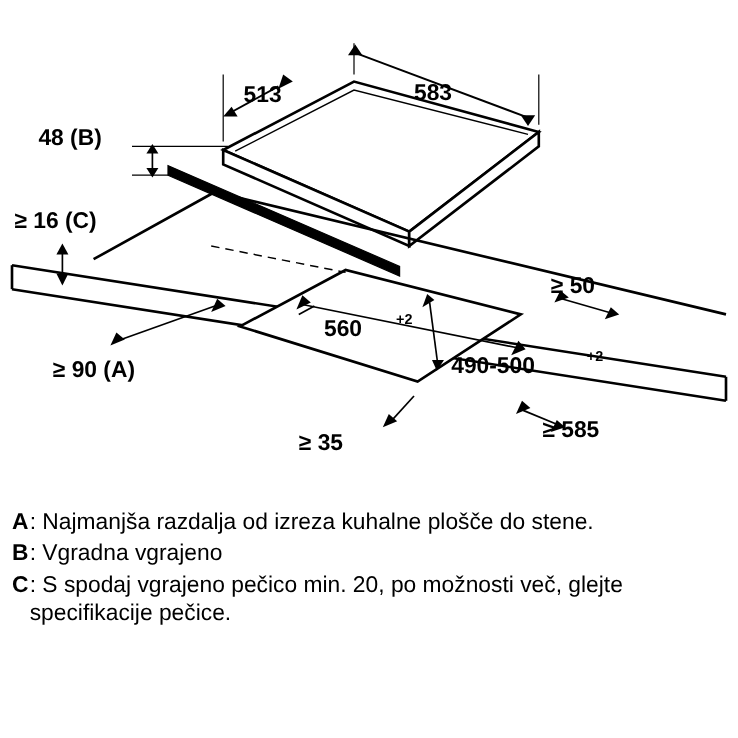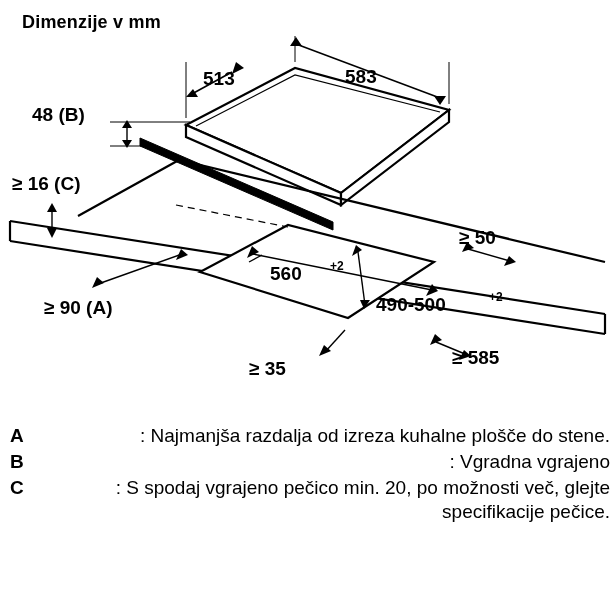--- a/index.html
+++ b/index.html
@@ -49,41 +49,39 @@
     margin-bottom: 2px;
   }
   .legend-key {
     font-weight: bold;
     flex: 0 0 auto;
     white-space: pre;
   }
   .legend-text {
     flex: 1 1 auto;
     padding-left: 1px;
-    text-align: right;
   }
   svg text {
     font-family: "Liberation Sans", sans-serif;
     fill: #000;
   }
   .dimtxt {
     font-size: 19px;
     font-weight: bold;
   }
   .sup {
     font-size: 12px;
     font-weight: bold;
   }
 </style>
 </head>
 <body>
 
 <div id="stage">
 
-  <div class="title">Dimenzije v mm</div>
 
   <svg id="diagram" viewBox="0 0 615 430">
 
     <polygon points="186,125 295,68 449,110 341,193" fill="#ffffff" stroke="#000000" stroke-width="2.2"></polygon>
 
     <polygon points="186,125 186,137 341,205 341,193" fill="#ffffff" stroke="#000000" stroke-width="2.2"></polygon>
     <polygon points="341,193 341,205 449,122 449,110" fill="#ffffff" stroke="#000000" stroke-width="2.2"></polygon>
 
     <polyline points="196,126 295,75 440,112" fill="none" stroke="#000000" stroke-width="1.2"></polyline>
 

